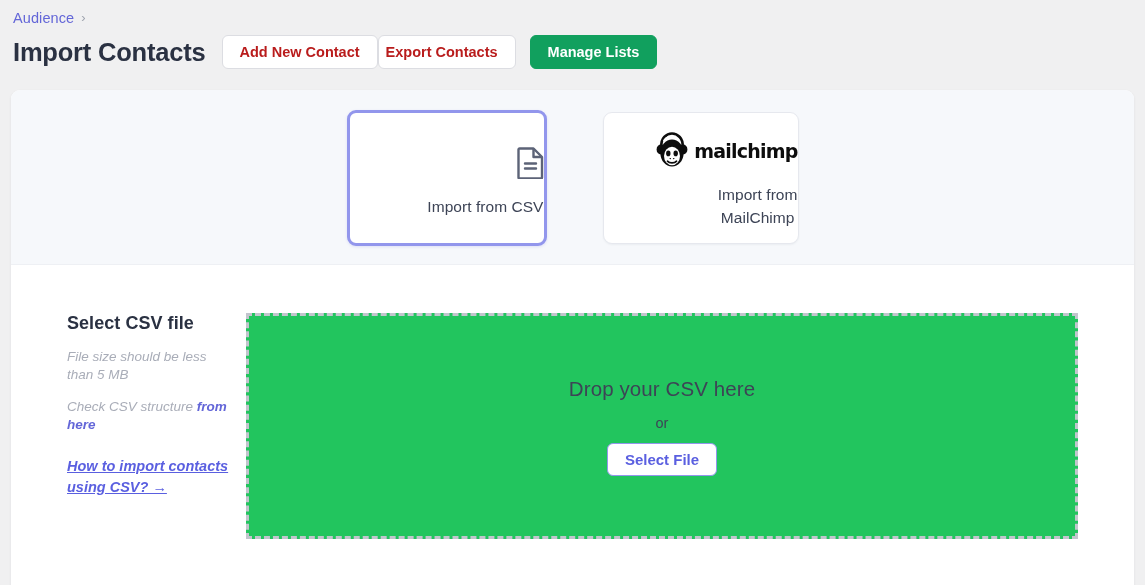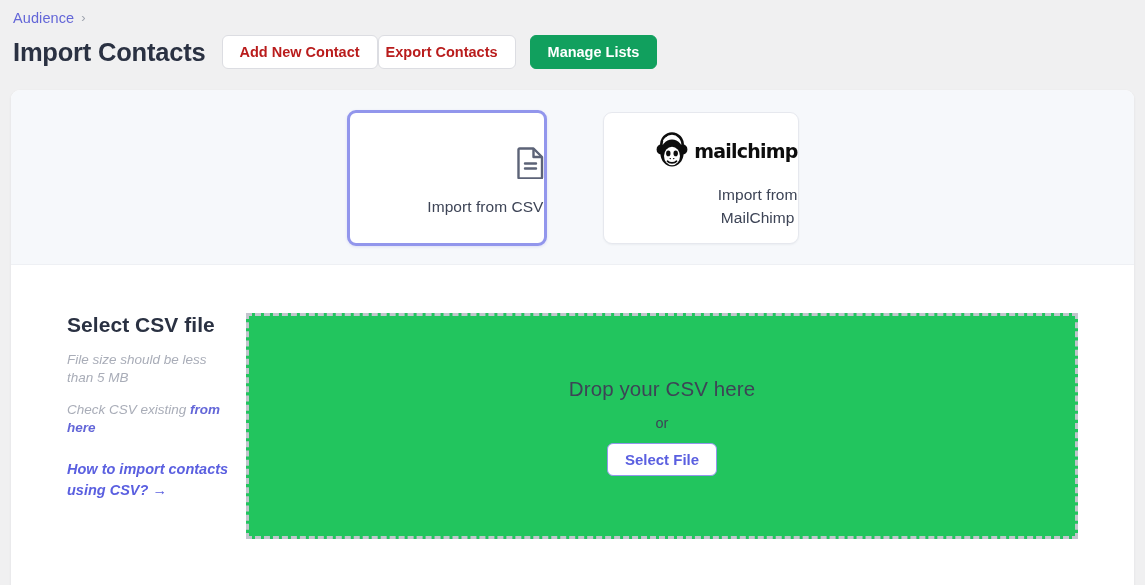--- a/index.html
+++ b/index.html
@@ -169,21 +169,21 @@
     padding: 48px 0 0 0;
   }
 
   .left-pane {
     width: 235px;
     padding-left: 56px;
     padding-right: 10px;
   }
 
   .pane-heading {
-    font-size: 21px;
+    font-size: 18px;
     font-weight: 700;
     color: #2a3142;
     letter-spacing: 0.05px;
   }
 
   .pane-note {
     margin-top: 14px;
     font-size: 13.5px;
     font-style: italic;
     color: #a9adb8;
@@ -200,20 +200,21 @@
 
   .pane-cta {
     margin-top: 22px;
     font-size: 14.5px;
     font-style: italic;
     font-weight: 700;
     color: #5a5fe0;
     line-height: 21px;
     max-width: 180px;
     cursor: pointer;
+    text-decoration: underline;
   }
 
   
   .drop-wrap {
     flex: 1;
     padding-right: 56px;
   }
 
   .dropzone {
     height: 226px;
@@ -327,21 +328,21 @@
   </div>
 
   <div class="body-area">
 
     <div class="left-pane">
       <div class="pane-heading">Select CSV file</div>
 
       <div class="pane-note">File size should be less than 5 MB</div>
 
       <div class="pane-note">
-        <span>Check CSV existing </span><span class="inline-link">from here</span>
+        <span>Check CSV structure </span><span class="inline-link">from here</span>
       </div>
 
       <div class="pane-cta">How to import contacts using CSV? →</div>
     </div>
 
     <div class="drop-wrap">
       <div class="dropzone">
         <div class="drop-title">Drop your CSV here</div>
         <div class="drop-or">or</div>
         <button class="btn-select-file">Select File</button>

